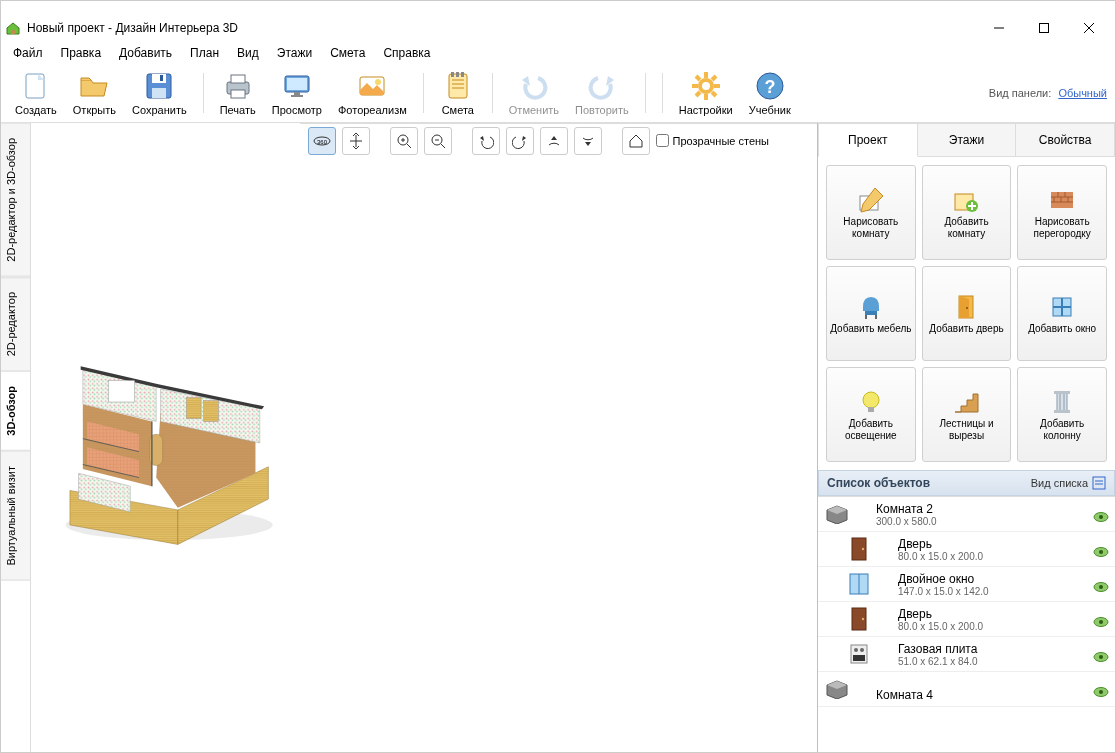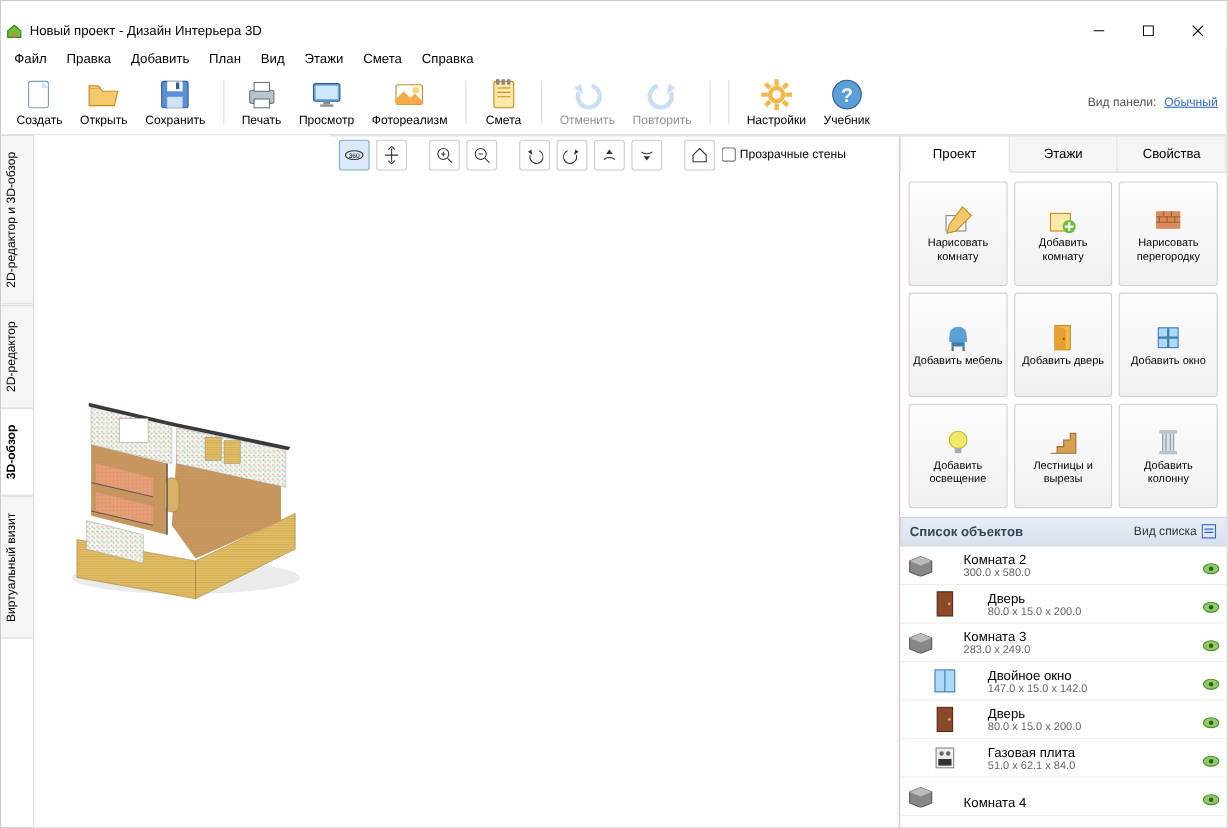--- a/index.html
+++ b/index.html
@@ -515,38 +515,20 @@
             <div class="obj-name">Дверь</div>
             <div class="obj-dims">80.0 x 15.0 x 200.0</div>
           </span>
           <span class="eye">
             <svg width="16" height="12">
               <ellipse cx="8" cy="6" rx="7" ry="4.5" fill="#8fc96b" stroke="#4a8f2a"></ellipse>
               <circle cx="8" cy="6" r="2" fill="#2a5f10"></circle>
             </svg>
           </span>
         </div>
-        <div class="obj-item">
-          <span class="obj-icon">
-            <svg width="24" height="20">
-              <polygon points="2,6 12,2 22,6 22,16 12,20 2,16" fill="#888" stroke="#555"></polygon>
-              <polygon points="2,6 12,10 22,6 12,2" fill="#bbb"></polygon>
-            </svg>
-          </span>
-          <span class="obj-text">
-            <div class="obj-name">Комната 3</div>
-            <div class="obj-dims">283.0 x 249.0</div>
-          </span>
-          <span class="eye">
-            <svg width="16" height="12">
-              <ellipse cx="8" cy="6" rx="7" ry="4.5" fill="#8fc96b" stroke="#4a8f2a"></ellipse>
-              <circle cx="8" cy="6" r="2" fill="#2a5f10"></circle>
-            </svg>
-          </span>
-        </div>
         <div class="obj-item child">
           <span class="obj-icon">
             <svg width="20" height="22">
               <rect x="1" y="1" width="18" height="20" fill="#afd9f4" stroke="#3a7fb6"></rect>
               <line x1="10" y1="1" x2="10" y2="21" stroke="#3a7fb6"></line>
             </svg>
           </span>
           <span class="obj-text">
             <div class="obj-name">Двойное окно</div>
             <div class="obj-dims">147.0 x 15.0 x 142.0</div>

